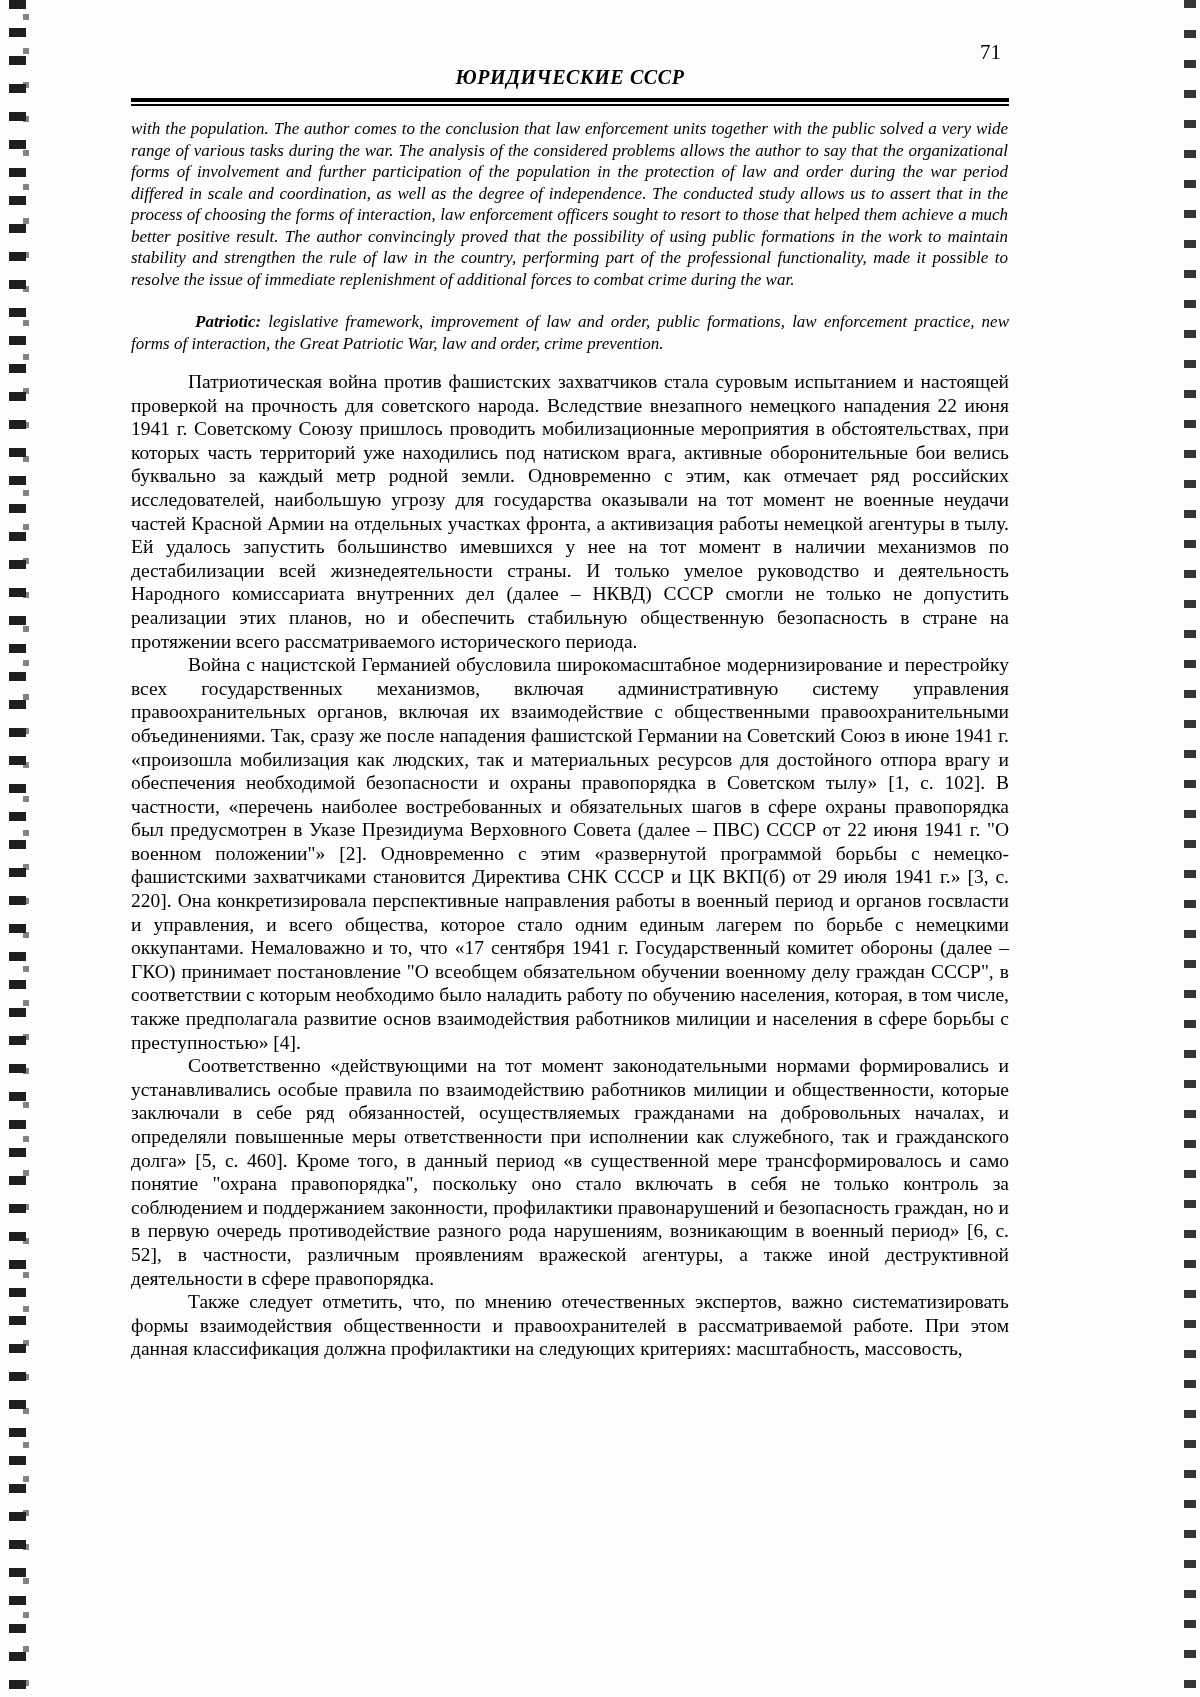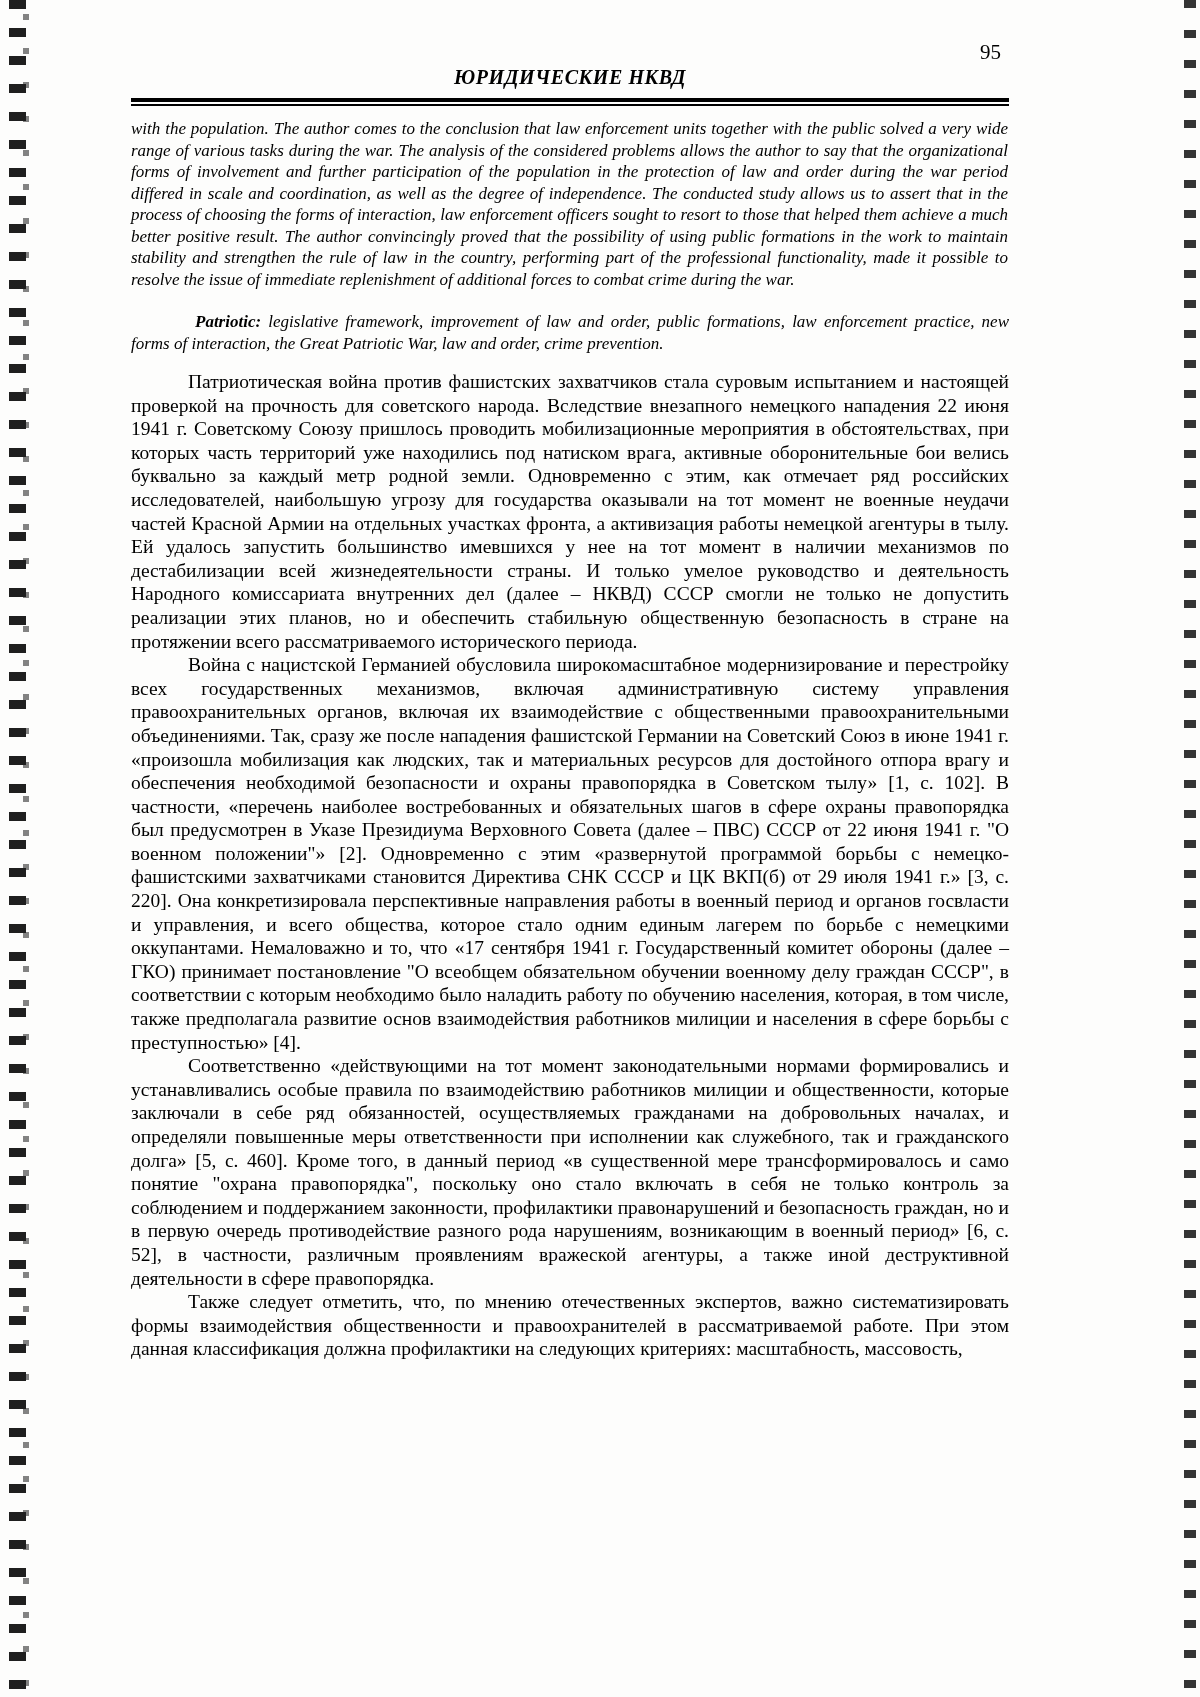--- a/index.html
+++ b/index.html
@@ -86,23 +86,23 @@
 </head>
 <body>
 
 <div class="page">
 
   <div class="scan-edge scan-edge-left"></div>
   <div class="scan-edge scan-edge-right"></div>
 
   <div class="content">
 
-    <div class="page-number">95</div>
+    <div class="page-number">71</div>
 
-    <h1 class="section-title">ЮРИДИЧЕСКИЕ НКВД</h1>
+    <h1 class="section-title">ЮРИДИЧЕСКИЕ СССР</h1>
 
     <div class="double-rule"></div>
 
     <p class="abstract">with the population. The author comes to the conclusion that law enforcement units together with the public solved a very wide range of various tasks during the war. The analysis of the considered problems allows the author to say that the organizational forms of involvement and further participation of the population in the protection of law and order during the war period differed in scale and coordination, as well as the degree of independence. The conducted study allows us to assert that in the process of choosing the forms of interaction, law enforcement officers sought to resort to those that helped them achieve a much better positive result. The author convincingly proved that the possibility of using public formations in the work to maintain stability and strengthen the rule of law in the country, performing part of the professional functionality, made it possible to resolve the issue of immediate replenishment of additional forces to combat crime during the war.</p>
 
     <p class="keywords">
       <span class="kw-label">Patriotic:</span>
       <span class="kw-text">legislative framework, improvement of law and order, public formations, law enforcement practice, new forms of interaction, the Great Patriotic War, law and order, crime prevention.</span>
     </p>
 

